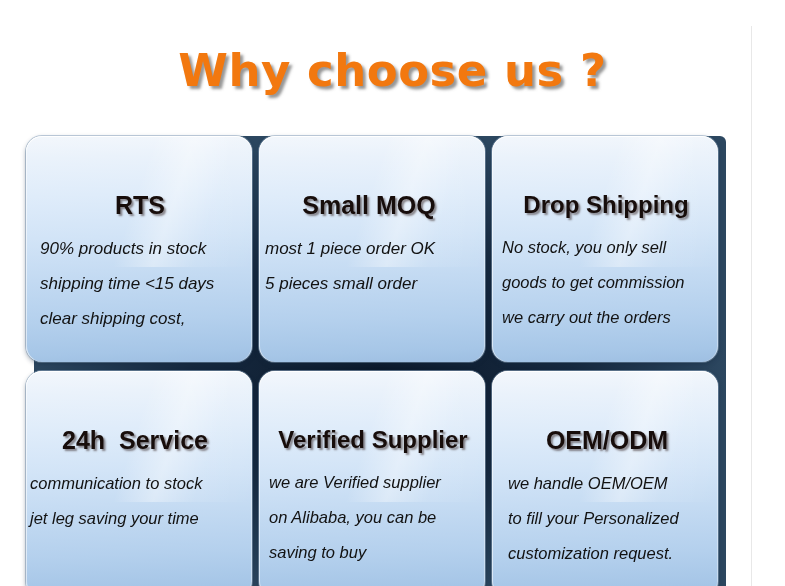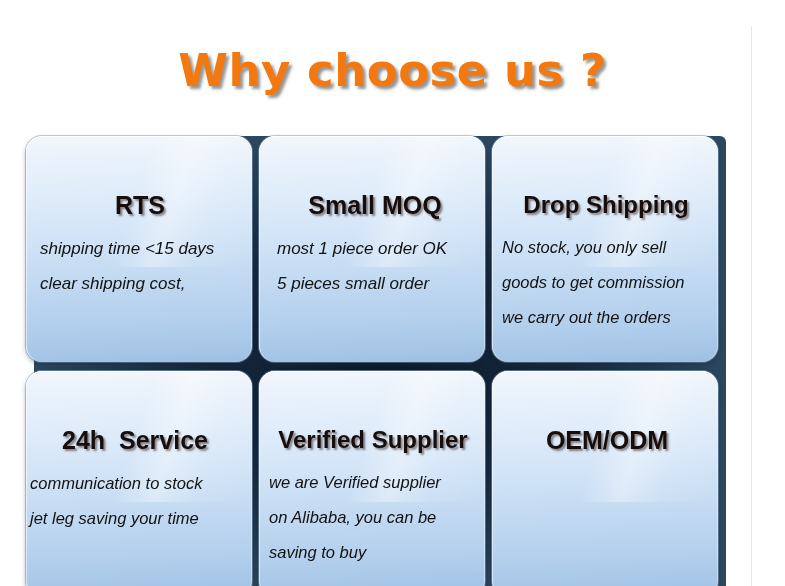--- a/index.html
+++ b/index.html
@@ -157,21 +157,21 @@
   .card[data-card="verified-supplier"] .card-heading { font-size: 24px; }
   .card[data-card="drop-shipping"] .card-body,
   .card[data-card="verified-supplier"] .card-body { font-size: 16.5px; }
 
   .card[data-card="twenty-four-h-service"] .card-inner { padding-left: 4px; }
   .card[data-card="twenty-four-h-service"] .card-body { font-size: 16.5px; }
 
   .card[data-card="oem-odm"] .card-inner { padding-left: 16px; border-radius: 16px; }
   .card[data-card="oem-odm"] .card-body { font-size: 16.5px; }
 
-  .card[data-card="small-moq"] .card-inner { padding-left: 18px; }
+  .card[data-card="small-moq"] .card-inner { padding-left: 6px; }
 
   
   .reflection {
     position: absolute;
     left: 40px;
     top: 574px;
     width: 680px;
     height: 12px;
     background: linear-gradient(180deg, rgba(170,200,230,0.55) 0%, rgba(170,200,230,0.0) 100%);
     border-radius: 0 0 10px 10px;
@@ -190,20 +190,21 @@
   </div>
 
   <div class="grid-backdrop"></div>
 
   <div class="grid">
 
     <div class="card" data-card="rts">
       <div class="card-inner">
         <div class="card-heading">RTS</div>
         <div class="card-body">
+          <span class="line">90% products in stock</span>
           <span class="line">shipping time &lt;15 days</span>
           <span class="line">clear shipping cost,</span>
         </div>
       </div>
     </div>
 
     <div class="card" data-card="small-moq">
       <div class="card-inner">
         <div class="card-heading">Small MOQ</div>
         <div class="card-body">
@@ -241,20 +242,25 @@
           <span class="line">we are Verified supplier</span>
           <span class="line">on Alibaba, you can be</span>
           <span class="line">saving to buy</span>
         </div>
       </div>
     </div>
 
     <div class="card" data-card="oem-odm">
       <div class="card-inner">
         <div class="card-heading">OEM/ODM</div>
+        <div class="card-body">
+          <span class="line">we handle OEM/OEM</span>
+          <span class="line">to fill your Personalized</span>
+          <span class="line">customization request.</span>
+        </div>
       </div>
     </div>
 
   </div>
 
   <div class="reflection"></div>
 
 </div>
 
 </body></html>

